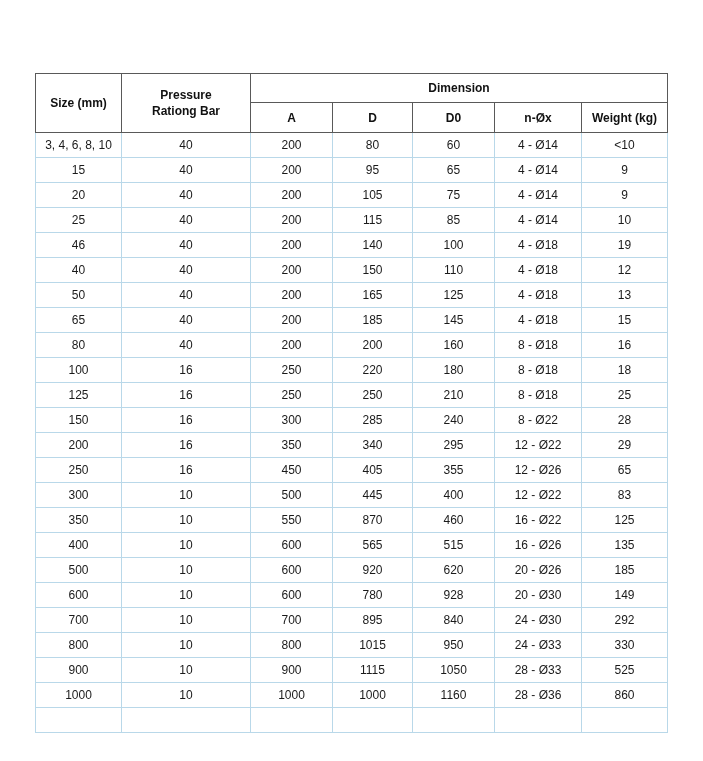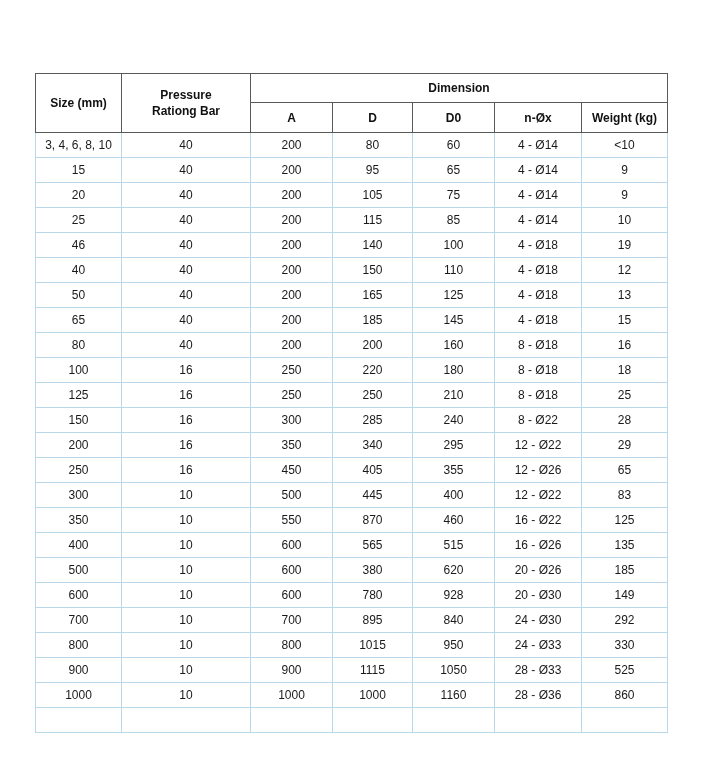--- a/index.html
+++ b/index.html
@@ -255,21 +255,21 @@
             <td>600</td>
             <td>565</td>
             <td>515</td>
             <td>16 - Ø26</td>
             <td>135</td>
           </tr>
           <tr>
             <td>500</td>
             <td>10</td>
             <td>600</td>
-            <td>380</td>
+            <td>920</td>
             <td>620</td>
             <td>20 - Ø26</td>
             <td>185</td>
           </tr>
           <tr>
             <td>600</td>
             <td>10</td>
             <td>600</td>
             <td>780</td>
             <td>928</td>

